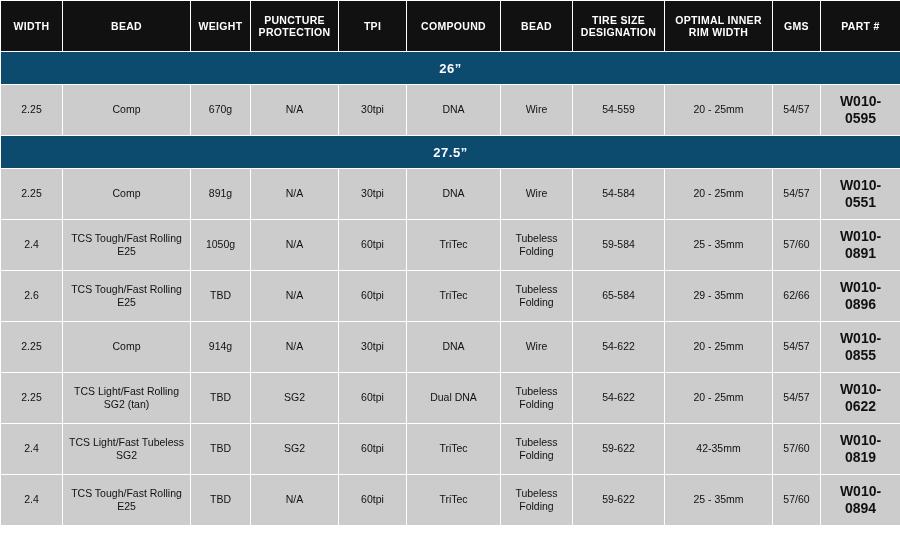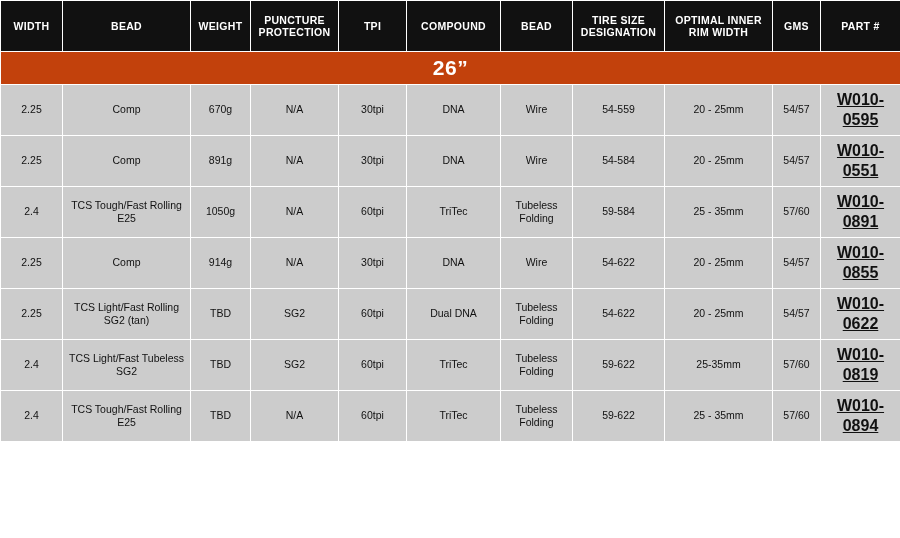--- a/index.html
+++ b/index.html
@@ -29,39 +29,38 @@
     background: #111111;
     color: #ffffff;
     font-size: 10.5px;
     font-weight: bold;
     letter-spacing: 0.3px;
     line-height: 1.15;
     height: 50px;
     padding: 2px 3px;
   }
   .section-row td {
-    background: #c2410c;
+    background: #0c4a6e;
     color: #ffffff;
     font-weight: bold;
-    font-size: 21px;
+    font-size: 13px;
     height: 32px;
     letter-spacing: 0.5px;
   }
   .data-row td {
     background: #cccccc;
     color: #111111;
     font-size: 10.5px;
     line-height: 1.25;
     height: 44px;
     padding: 3px 4px;
   }
   .data-row td.part {
     font-weight: bold;
-    font-size: 16px;
-    text-decoration: underline;
+    font-size: 14px;
   }
   .col-width      { width: 62px; }
   .col-level      { width: 128px; }
   .col-weight     { width: 60px; }
   .col-punct      { width: 88px; }
   .col-tpi        { width: 68px; }
   .col-compound   { width: 94px; }
   .col-bead       { width: 72px; }
   .col-size       { width: 92px; }
   .col-rim        { width: 108px; }
@@ -112,20 +111,23 @@
       <td>N/A</td>
       <td>30tpi</td>
       <td>DNA</td>
       <td>Wire</td>
       <td>54-559</td>
       <td>20 - 25mm</td>
       <td>54/57</td>
       <td class="part">W010-0595</td>
     </tr>
 
+    <tr class="section-row">
+      <td colspan="11">27.5”</td>
+    </tr>
     <tr class="data-row">
       <td>2.25</td>
       <td>Comp</td>
       <td>891g</td>
       <td>N/A</td>
       <td>30tpi</td>
       <td>DNA</td>
       <td>Wire</td>
       <td>54-584</td>
       <td>20 - 25mm</td>
@@ -138,20 +140,33 @@
       <td>1050g</td>
       <td>N/A</td>
       <td>60tpi</td>
       <td>TriTec</td>
       <td>Tubeless Folding</td>
       <td>59-584</td>
       <td>25 - 35mm</td>
       <td>57/60</td>
       <td class="part">W010-0891</td>
     </tr>
+    <tr class="data-row">
+      <td>2.6</td>
+      <td>TCS Tough/Fast Rolling E25</td>
+      <td>TBD</td>
+      <td>N/A</td>
+      <td>60tpi</td>
+      <td>TriTec</td>
+      <td>Tubeless Folding</td>
+      <td>65-584</td>
+      <td>29 - 35mm</td>
+      <td>62/66</td>
+      <td class="part">W010-0896</td>
+    </tr>
 
     <tr class="data-row">
       <td>2.25</td>
       <td>Comp</td>
       <td>914g</td>
       <td>N/A</td>
       <td>30tpi</td>
       <td>DNA</td>
       <td>Wire</td>
       <td>54-622</td>
@@ -174,21 +189,21 @@
     </tr>
     <tr class="data-row">
       <td>2.4</td>
       <td>TCS Light/Fast Tubeless SG2</td>
       <td>TBD</td>
       <td>SG2</td>
       <td>60tpi</td>
       <td>TriTec</td>
       <td>Tubeless Folding</td>
       <td>59-622</td>
-      <td>25-35mm</td>
+      <td>42-35mm</td>
       <td>57/60</td>
       <td class="part">W010-0819</td>
     </tr>
     <tr class="data-row">
       <td>2.4</td>
       <td>TCS Tough/Fast Rolling E25</td>
       <td>TBD</td>
       <td>N/A</td>
       <td>60tpi</td>
       <td>TriTec</td>

